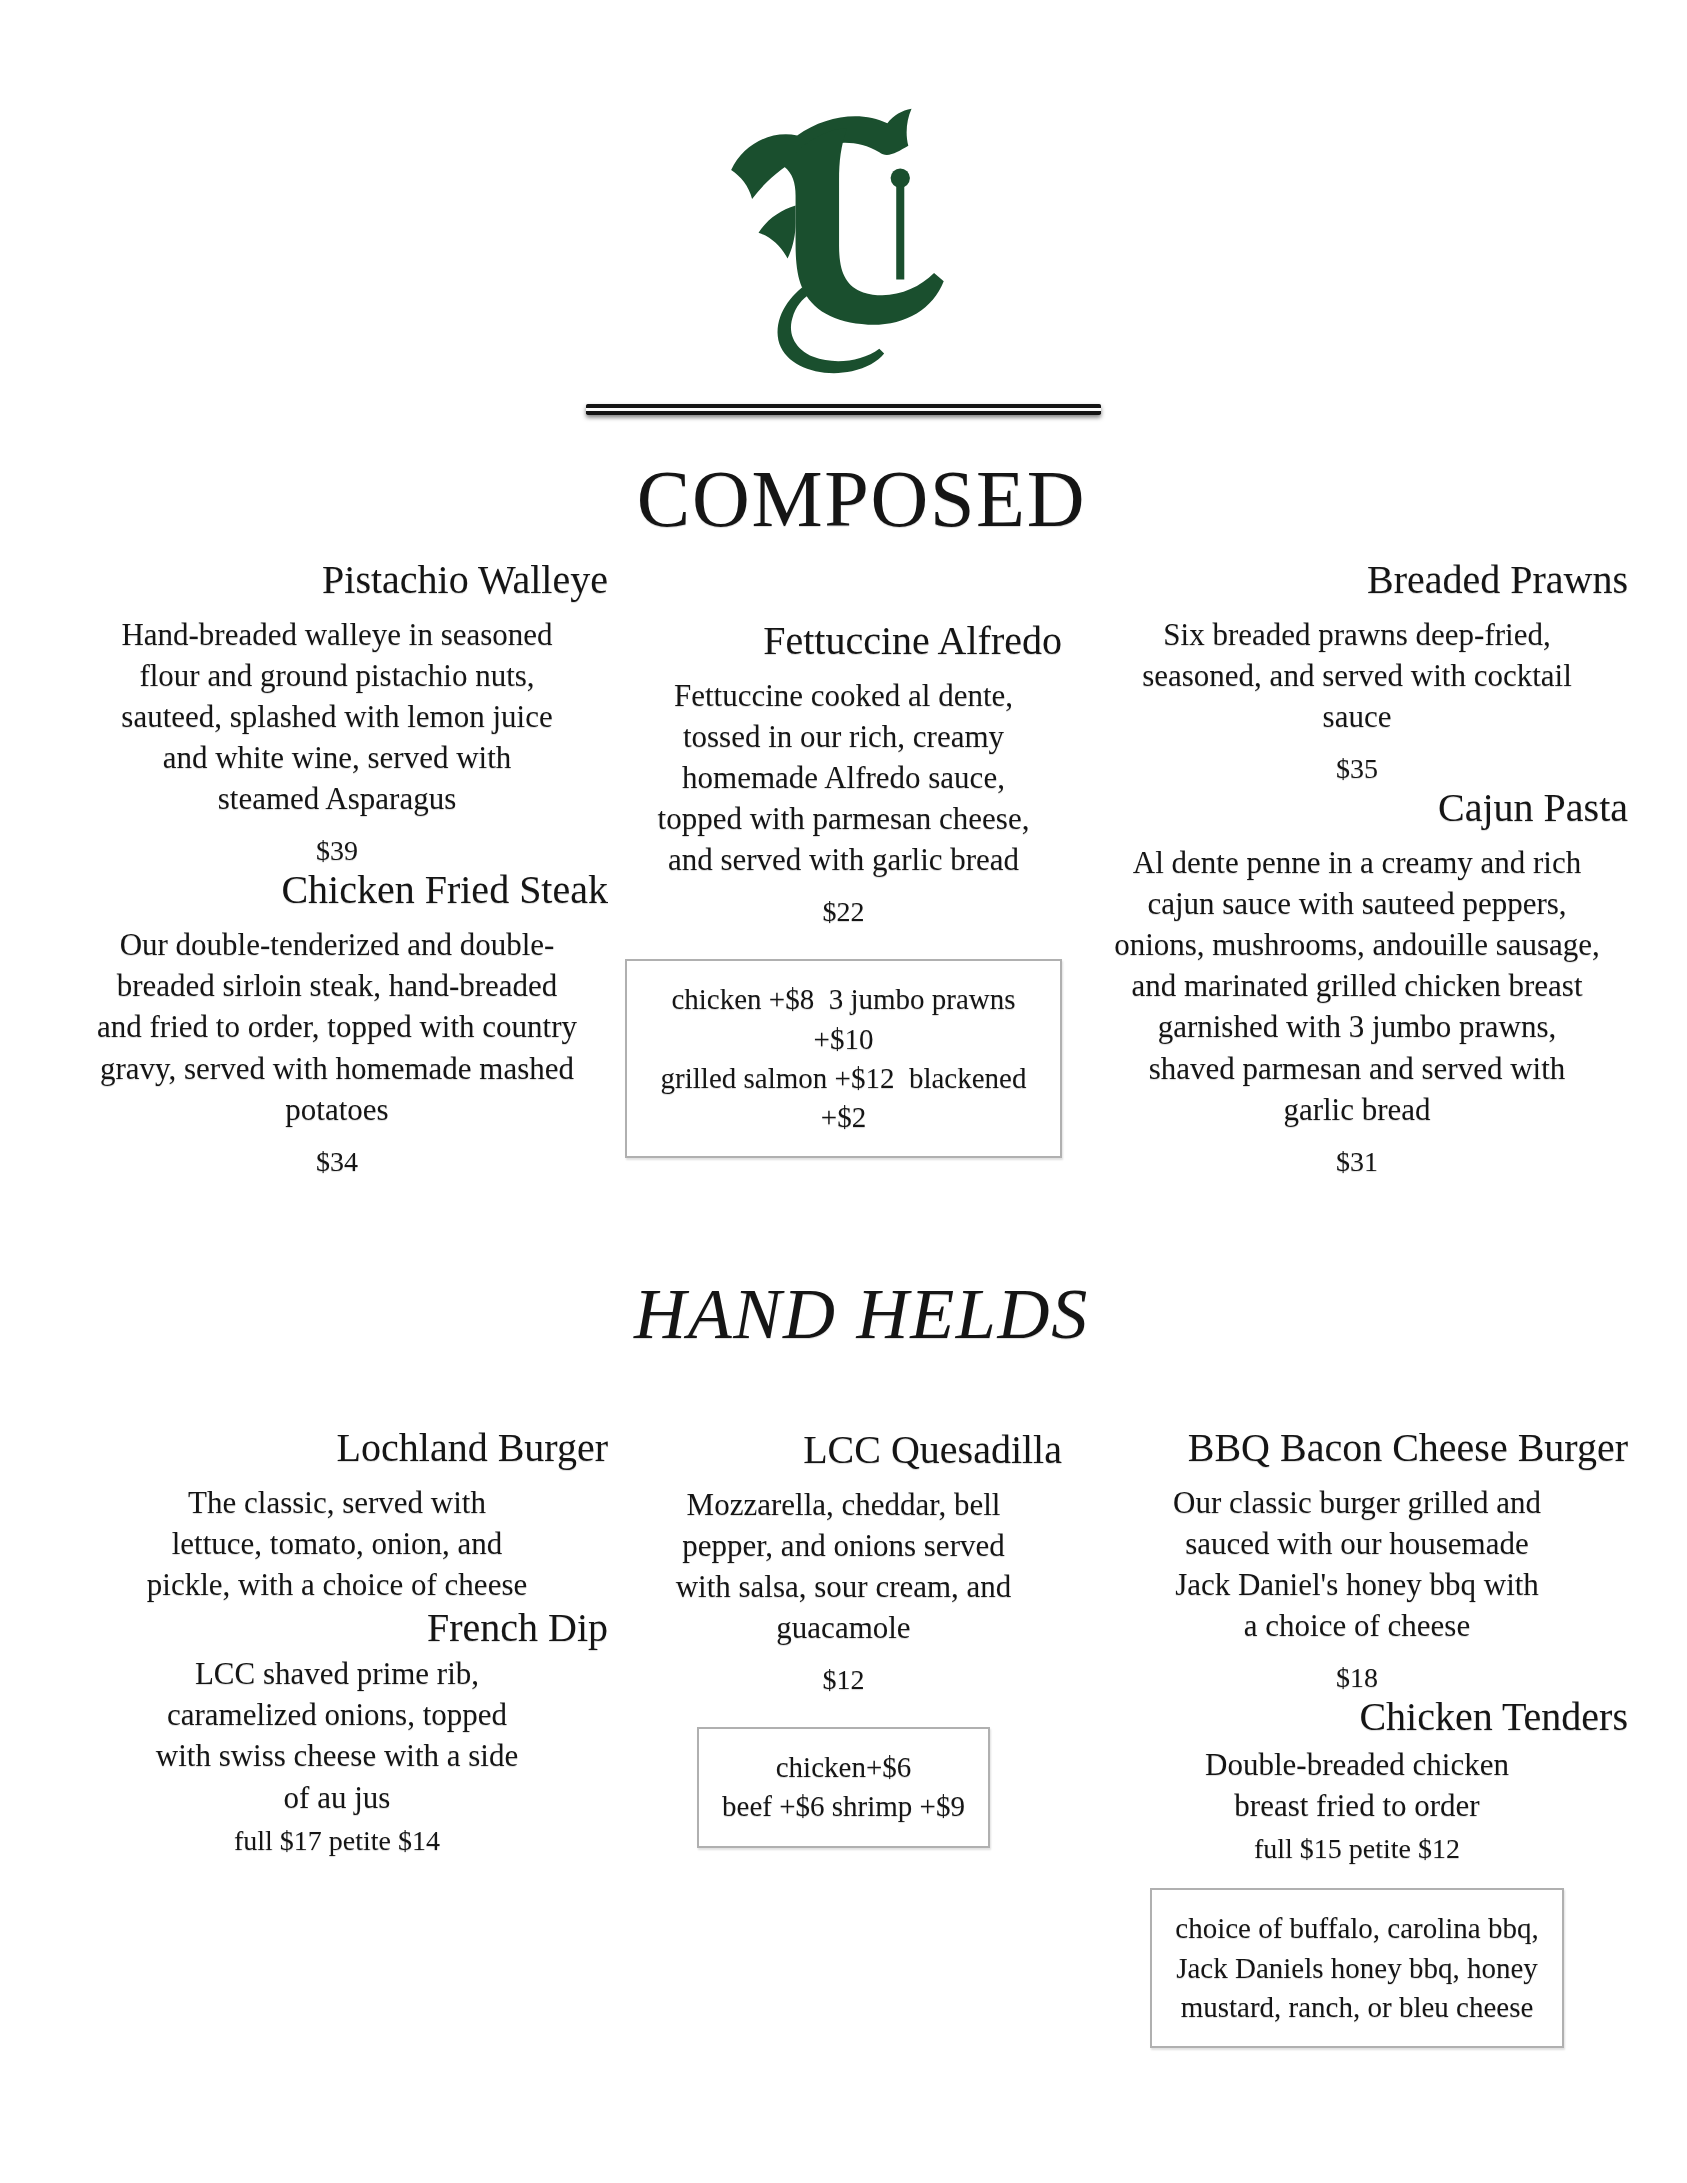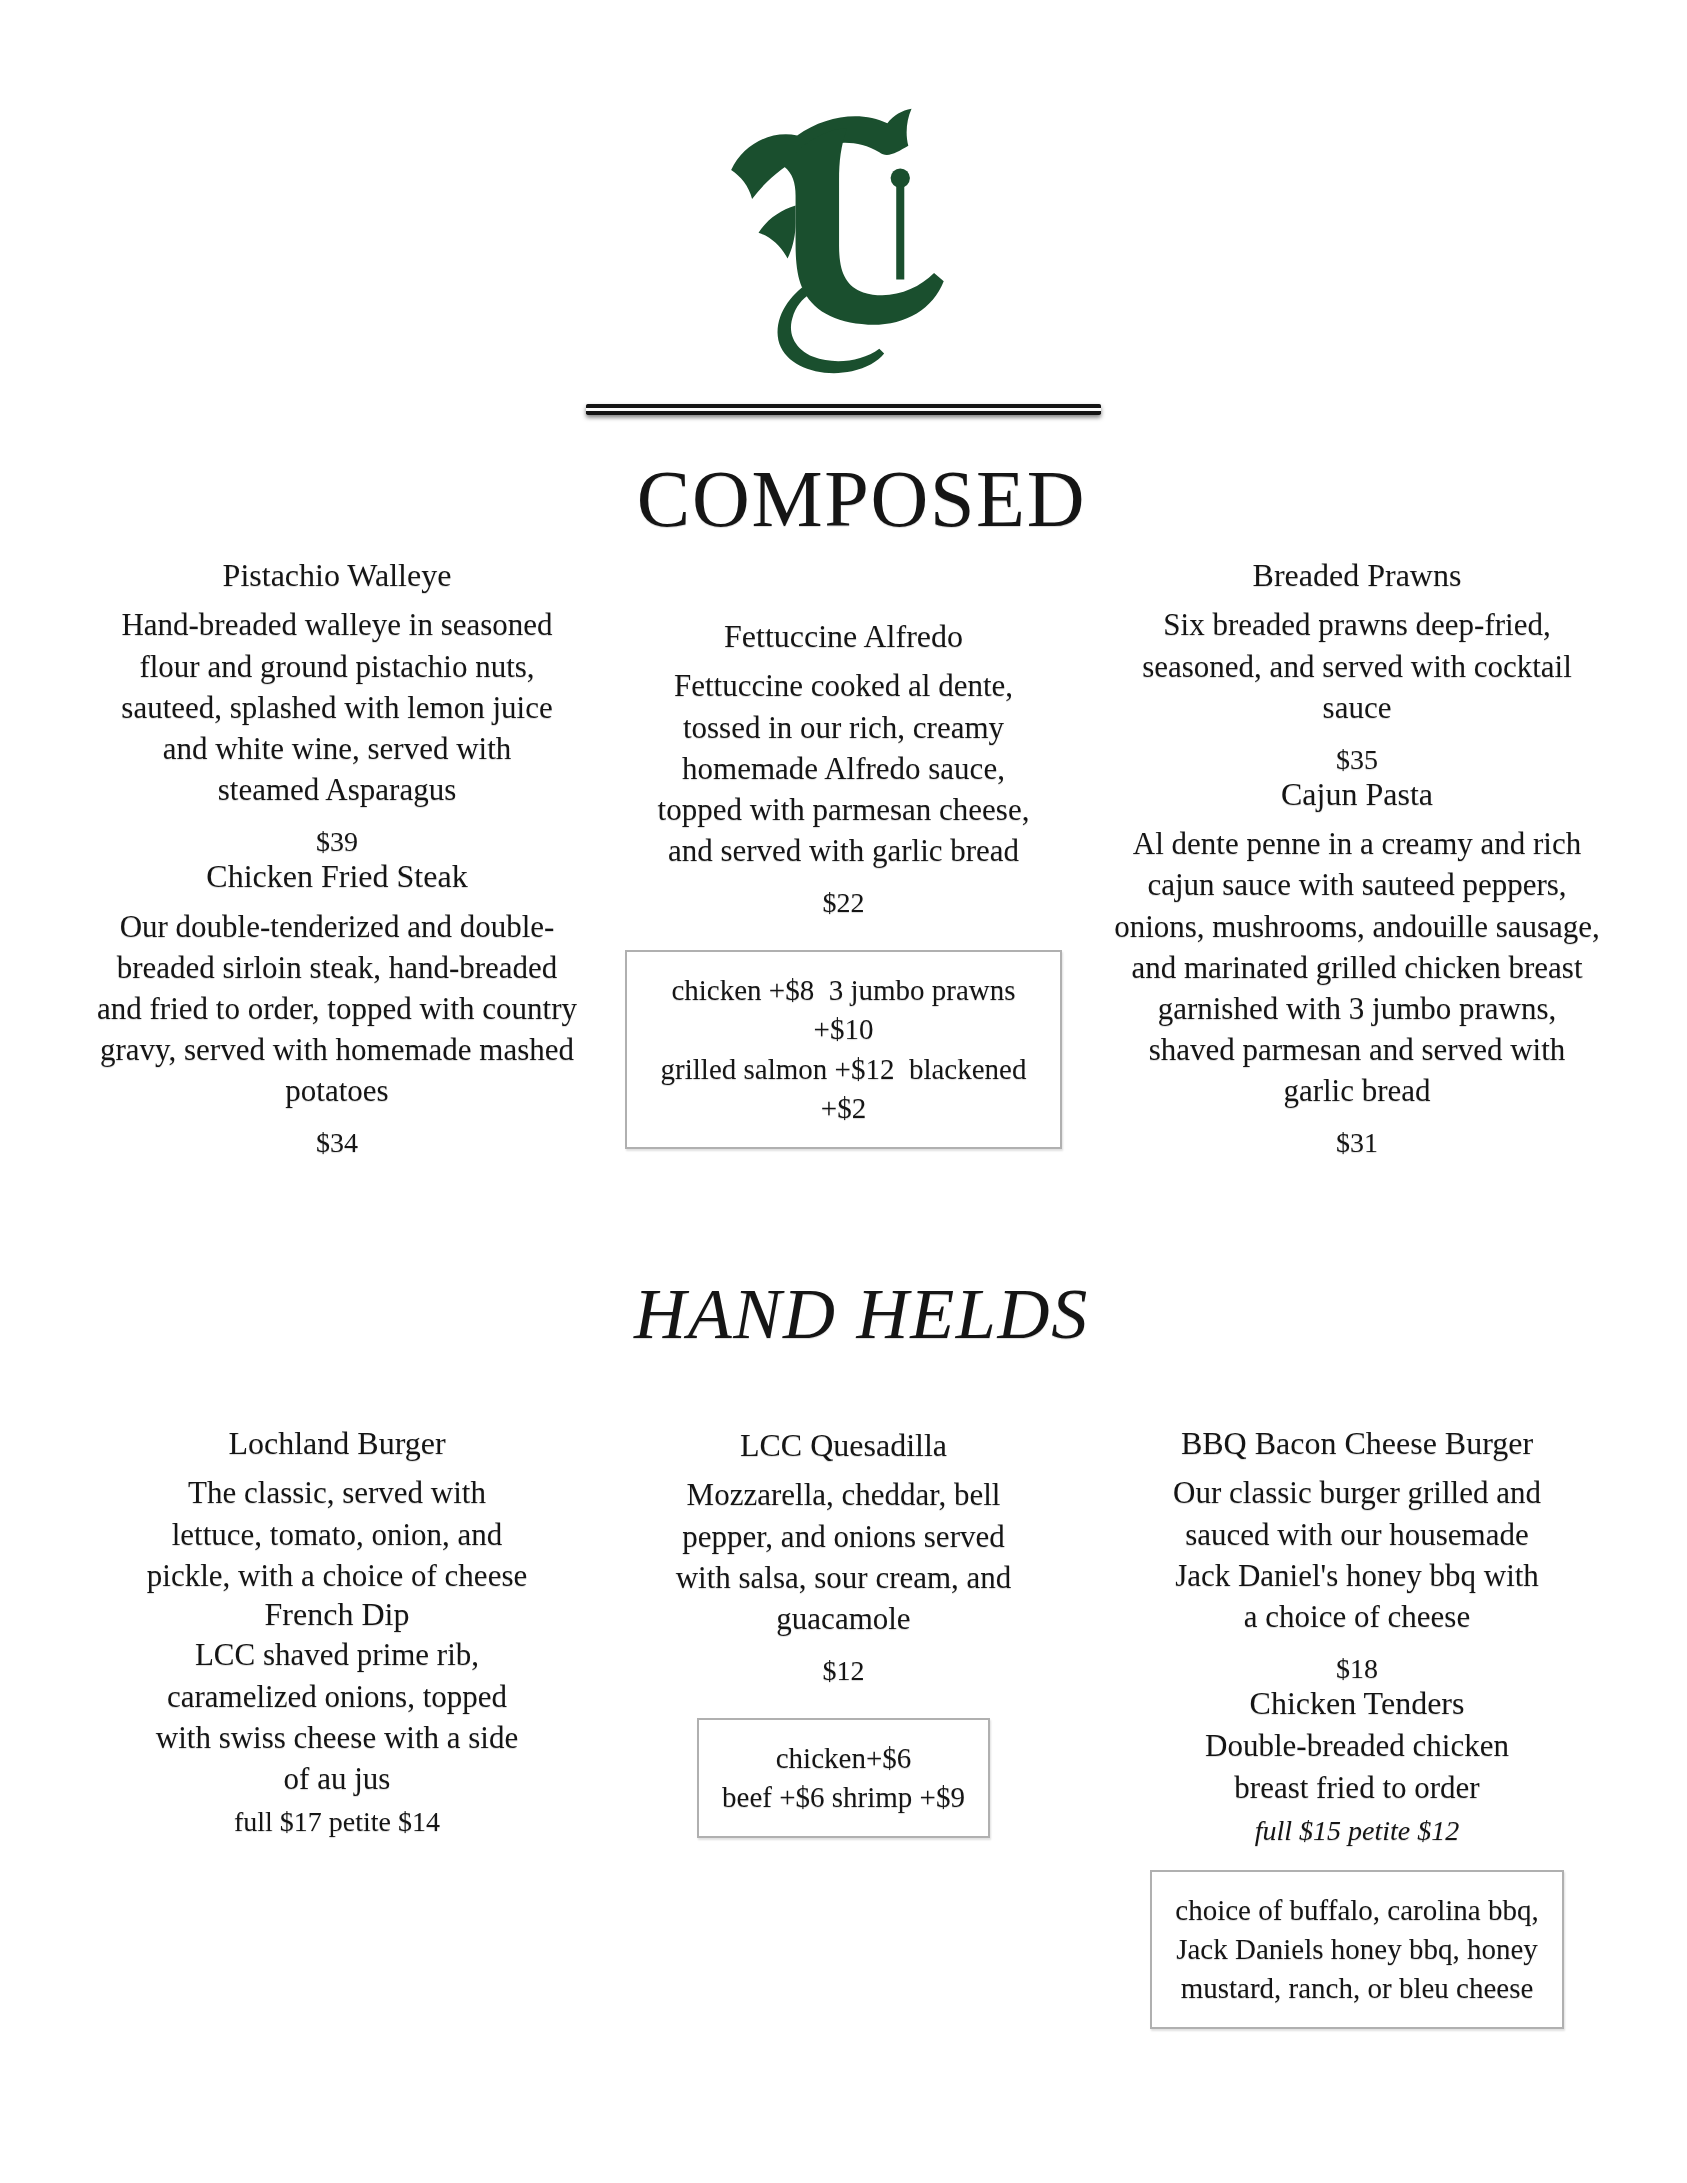--- a/index.html
+++ b/index.html
@@ -27,28 +27,28 @@
   }
   .title-composed { top:459px; font-size:80px; }
   .title-handhelds { top:1278px; font-size:72px;font-style:italic; }
   .col { position:absolute; text-align:center; }
   .col-c-left  { left:66px;   top:557px;  width:542px; }
   .col-c-mid   { left:625px;  top:618px;  width:437px; }
   .col-c-right { left:1086px; top:557px;  width:542px; }
   .col-h-left  { left:66px;   top:1425px; width:542px; }
   .col-h-mid   { left:625px;  top:1427px; width:437px; }
   .col-h-right { left:1086px; top:1425px; width:542px; }
-  .item-name { margin:0 0 10.5px 0; font-size:32px; font-weight:400; line-height:1.15; }
+  .item-name { margin:0 0 10.5px 0; font-size:40px; font-weight:400; line-height:1.15;text-align:right; }
   .item-desc { margin:0; font-size:31px; line-height:1.33; white-space:pre-line; }
   .item-price { margin:15.7px 0 0 0; font-size:28px; line-height:1.15; }
   .menu-item + .menu-item { }
   .tight .item-name { margin-bottom:1.7px; }
   .tight .item-price { margin-top:7px; }
   .semi-tight .item-name { margin-bottom:3.5px; }
-  .semi-tight .item-price { margin-top:7px;font-style:italic; }
+  .semi-tight .item-price { margin-top:7px; }
   .addon-box {
     display:inline-block;
     margin-top:26px;
     border:2.6px solid #b0b0b0;
     padding:19px 23px;
     box-shadow:0.9px 1.7px 1.7px rgba(0,0,0,0.12);
   }
   .addon-box p { margin:0; font-size:29px; line-height:1.35; white-space:pre-wrap; }
   .mt-box-mid { margin-top:31px; }
   .mt-box-right { margin-top:23px; }

